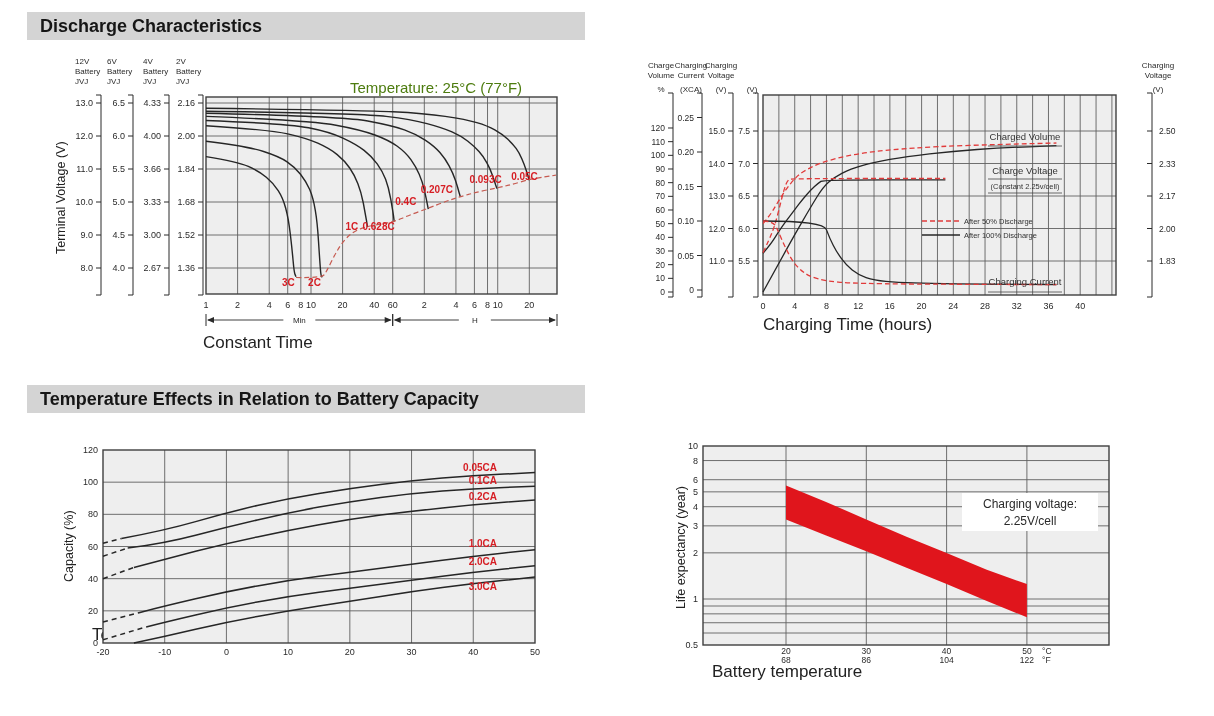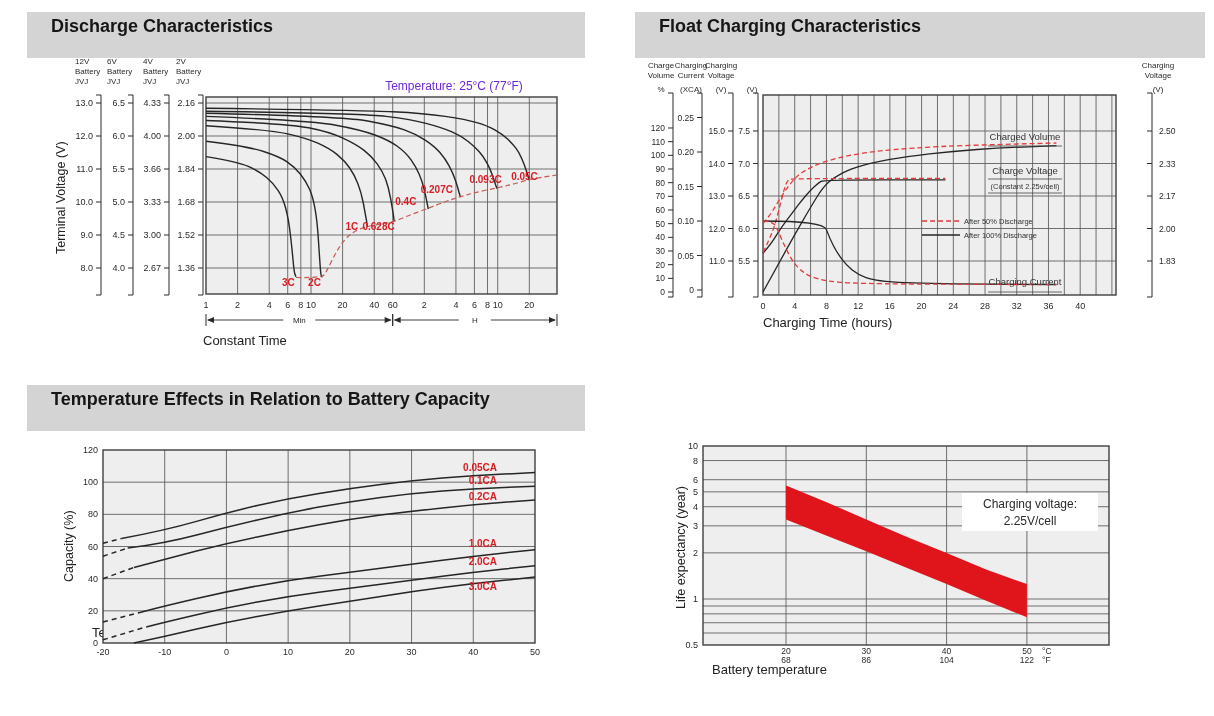--- a/index.html
+++ b/index.html
@@ -1,33 +1,32 @@
 <!DOCTYPE html>
 <html><head>
 <meta charset="utf-8">
 <style>
   *{margin:0;padding:0;box-sizing:border-box}
   html,body{background:#fff}
   #screen{position:relative;width:1214px;height:716px;background:#ffffff;overflow:hidden;
           font-family:"Liberation Sans","DejaVu Sans",sans-serif;color:#222}
-  .hdr{position:absolute;height:46px;background:#d4d4d4;color:#161616;font-size:18px;
-       font-weight:bold;line-height:29px;padding-left:24px}
-  .lbl{position:absolute;color:#222;font-size:13px;white-space:nowrap}
-  .note{position:absolute;color:#6d28d9;font-size:12px;text-align:center;white-space:nowrap}
+  .hdr{position:absolute;height:28px;background:#d4d4d4;color:#161616;font-size:18px;
+       font-weight:bold;line-height:29px;padding-left:13px}
+  .lbl{position:absolute;color:#222;font-size:17px;white-space:nowrap}
+  .note{position:absolute;color:#4d7c0f;font-size:15px;text-align:left;white-space:nowrap}
   .vlbl{position:absolute;color:#222;font-size:12.5px;white-space:nowrap;
         transform:rotate(-90deg);transform-origin:left top}
   svg{position:absolute;left:0;top:0;overflow:visible}
 </style>
 </head>
 <body>
 
 <div id="screen">
 
   <div class="hdr" style="left:27px;top:12px;width:558px">Discharge Characteristics</div>
-  <div class="hdr" style="left:635px;top:12px;width:570px">Float Charging Characteristics</div>
   <div class="hdr" style="left:27px;top:385px;width:558px">Temperature Effects in Relation to Battery Capacity</div>
 
   <div class="note" style="left:350px;top:79px;width:208px">Temperature: 25°C (77°F)</div>
 
   <div class="vlbl" style="left:54px;top:254px">Terminal Voltage (V)</div>
   <div class="lbl" style="left:203px;top:333px">Constant Time</div>
 
   <div class="lbl" style="left:763px;top:315px">Charging Time (hours)</div>
 
   <div class="vlbl" style="left:62px;top:582px">Capacity (%)</div>

